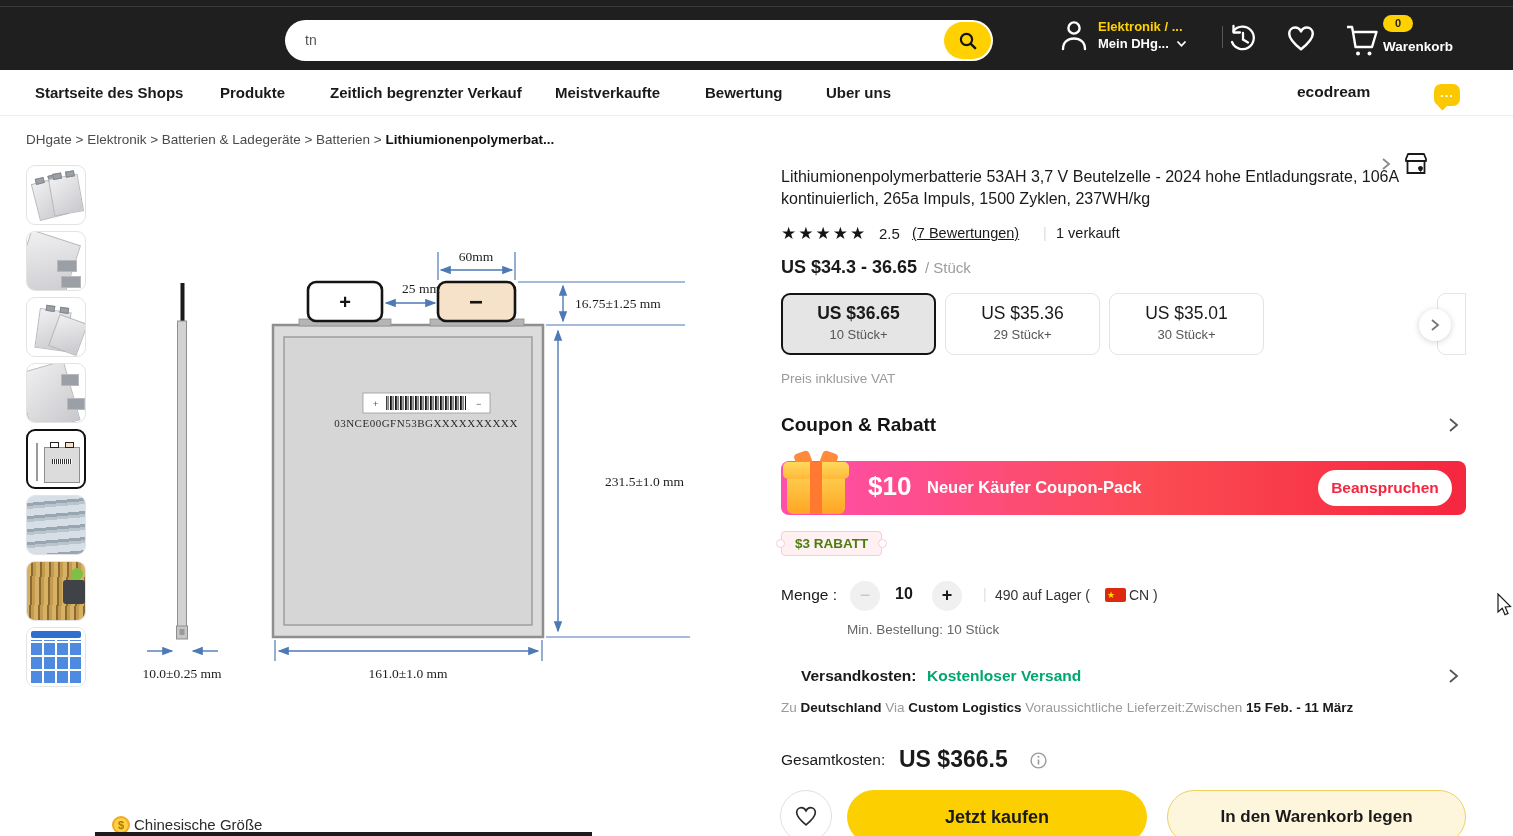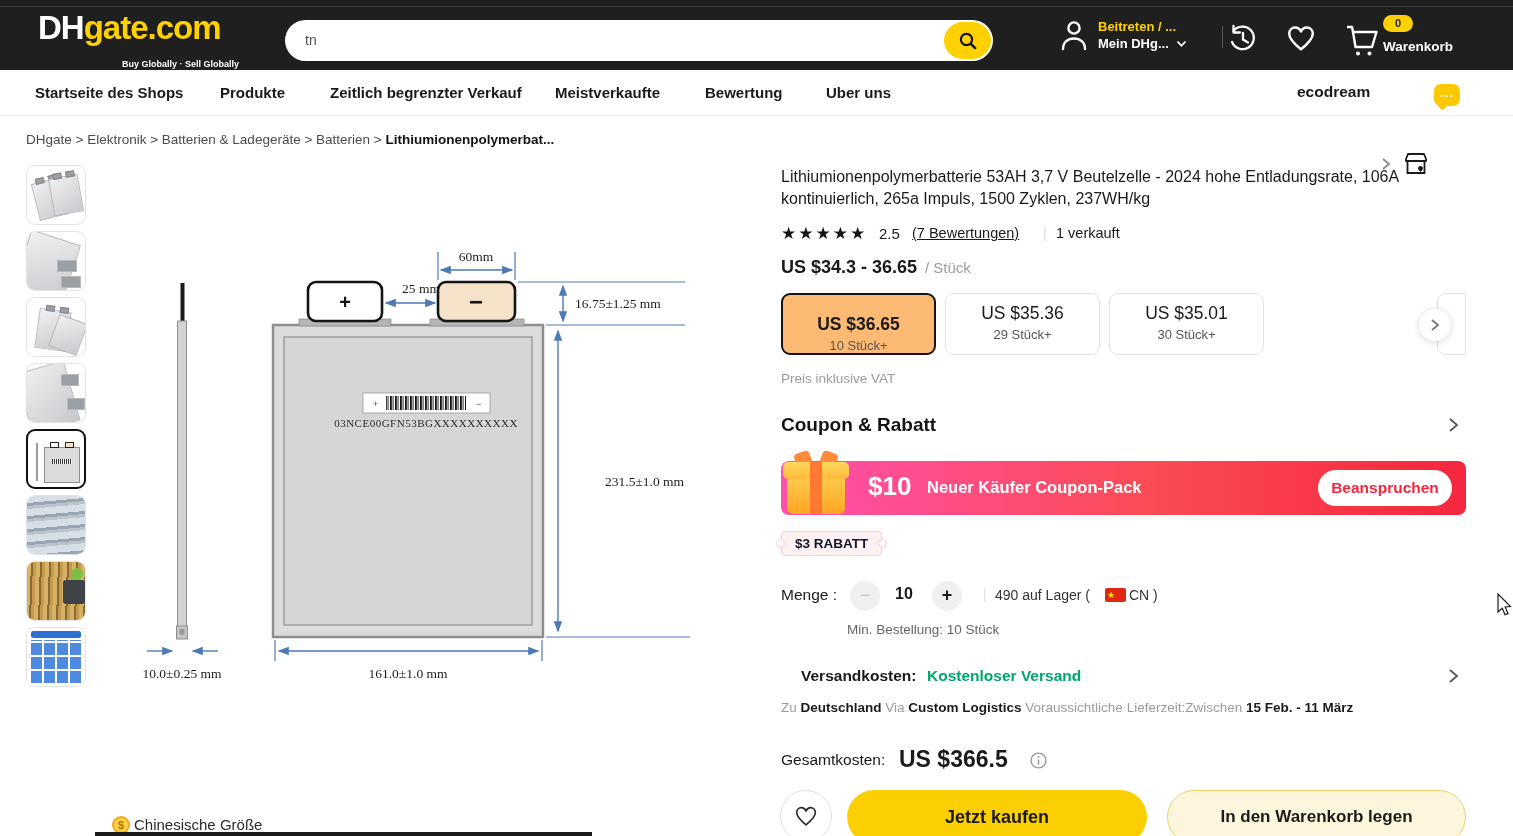--- a/index.html
+++ b/index.html
@@ -73,35 +73,35 @@
   .rate-val { position:absolute; left:879px; top:225px; font-size:15px; color:#1a1a1a; }
   .reviews { position:absolute; left:912px; top:225px; font-size:14.5px; color:#1a1a1a; text-decoration:underline; cursor:pointer; }
   .rate-div { position:absolute; left:1043px; top:225px; color:#ddd; font-size:14px; }
   .sold { position:absolute; left:1056px; top:225px; font-size:14.5px; color:#1a1a1a; }
   .price-range { position:absolute; left:781px; top:257px; font-size:18px; font-weight:800; color:#1a1a1a; }
   .price-unit { position:absolute; left:925px; top:259px; font-size:15px; color:#9b9b9b; }
   .tier { position:absolute; top:293px; width:155px; height:62px; background:#fff; border:1px solid #e4e4e4;
      border-radius:9px; text-align:center; cursor:pointer; padding-top:9px; }
   .tier .p { font-size:17.5px; font-weight:500; color:#1a1a1a; }
   .tier .q { font-size:13px; color:#555; margin-top:3px; }
-  .tier.sel { background:#fdba74; border:2px solid #141414; padding-top:19px; }
+  .tier.sel { background:#e5e5e5; border:2px solid #141414; padding-top:8px; }
   .tier.sel .p { font-weight:800; }
   .tier-next { position:absolute; left:1419px; top:309px; width:32px; height:32px; border-radius:50%; background:#fff;
      box-shadow:0 1px 6px rgba(0,0,0,.18); display:flex; align-items:center; justify-content:center; cursor:pointer; }
   .vat { position:absolute; left:781px; top:371px; font-size:13.5px; color:#9b9b9b; }
   .coupon-title { position:absolute; left:781px; top:414px; font-size:19px; font-weight:800; color:#141414; }
   .sec-chev { position:absolute; cursor:pointer; }
   .banner { position:absolute; left:781px; top:461px; width:685px; height:54px; border-radius:8px;
      background:linear-gradient(90deg,#ff4fae 0%,#fb4b52 55%,#f5263f 100%); }
   .banner-amount { position:absolute; left:868px; top:471px; font-size:26px; font-weight:800; color:#fff; }
   .banner-label { position:absolute; left:927px; top:478px; font-size:16.5px; font-weight:700; color:#fff; }
   .claim { position:absolute; left:1318px; top:470px; width:134px; height:36px; background:#fff; border-radius:18px;
      color:#f5263f; font-size:15.5px; font-weight:600; text-align:center; line-height:36px; cursor:pointer; }
   .rabatt { position:absolute; left:781px; top:531px; height:25px; background:#fff1f2; border:1px solid #ffc9cf;
-     border-radius:4px; color:#0f172a; font-size:13.5px; font-weight:600; line-height:23px; padding:0 13px; }
+     border-radius:4px; color:#4d7c0f; font-size:13.5px; font-weight:600; line-height:23px; padding:0 13px; }
   .rabatt .n { position:absolute; top:7px; width:9px; height:9px; background:#fff; border:1px solid #ffc9cf; border-radius:50%; }
   .menge-label { position:absolute; left:781px; top:586px; font-size:15.5px; color:#1a1a1a; }
   .qty-btn { position:absolute; top:581px; width:30px; height:30px; border-radius:50%; background:#f0f0f0;
      text-align:center; line-height:28px; font-size:18px; cursor:pointer; }
   .qty-val { position:absolute; left:895px; top:585px; font-size:16px; font-weight:700; color:#1a1a1a; }
   .stock-div { position:absolute; left:983px; top:586px; color:#e0e0e0; font-size:14px; }
   .stock { position:absolute; left:995px; top:587px; font-size:14px; color:#333; }
   .flag { position:absolute; left:1105px; top:588px; width:21px; height:14px; background:#de2910; border-radius:2px;
      color:#ffde00; font-size:9px; line-height:14px; padding-left:2px; }
   .stock2 { position:absolute; left:1129px; top:587px; font-size:14px; color:#333; }
@@ -137,40 +137,36 @@
   .bottom-strip { position:absolute; left:95px; top:832px; width:497px; height:4px; background:#1b1b1b; }
   .cursor { position:absolute; left:1497px; top:593px; }
 </style>
 </head>
 <body>
 
 <div id="canvas">
 
   <div id="header">
     <div class="topline"></div>
-    <div class="logo">
-      <span class="dh">DH</span><span class="gate">gate.com</span>
-      <span class="tag">Buy Globally · Sell Globally</span>
-    </div>
     <div class="searchwrap">
       <input value="tn" style="">
       <div class="searchbtn">
         <svg width="20" height="20" viewBox="0 0 20 20">
           <circle cx="8.5" cy="8.5" r="5.6" fill="none" stroke="#141414" stroke-width="2.2"></circle>
           <line x1="12.8" y1="12.8" x2="17.2" y2="17.2" stroke="#141414" stroke-width="2.4" stroke-linecap="round"></line>
         </svg>
       </div>
     </div>
     <div class="account">
       <svg width="32" height="34" viewBox="0 0 32 34">
         <circle cx="16" cy="10" r="5.6" fill="none" stroke="#fff" stroke-width="2.4"></circle>
         <path d="M5 31c0-7 5-10.5 11-10.5S27 24 27 31" fill="none" stroke="#fff" stroke-width="2.4" stroke-linecap="round"></path>
       </svg>
       <div class="acct-text">
-        <div><span class="l1">Beitreten / ...</span></div>
+        <div><span class="l1">Elektronik / ...</span></div>
         <div><span class="l2">Mein DHg...</span>
           <svg width="11" height="8" viewBox="0 0 11 8" style="margin-left:4px">
             <path d="M1.5 1.5 L5.5 5.8 L9.5 1.5" fill="none" stroke="#fff" stroke-width="1.8"></path>
           </svg>
         </div>
       </div>
     </div>
     <div class="hdr-div"></div>
     <div class="hdr-ic" style="left:1228px">
       <svg width="30" height="30" viewBox="0 0 30 30">

